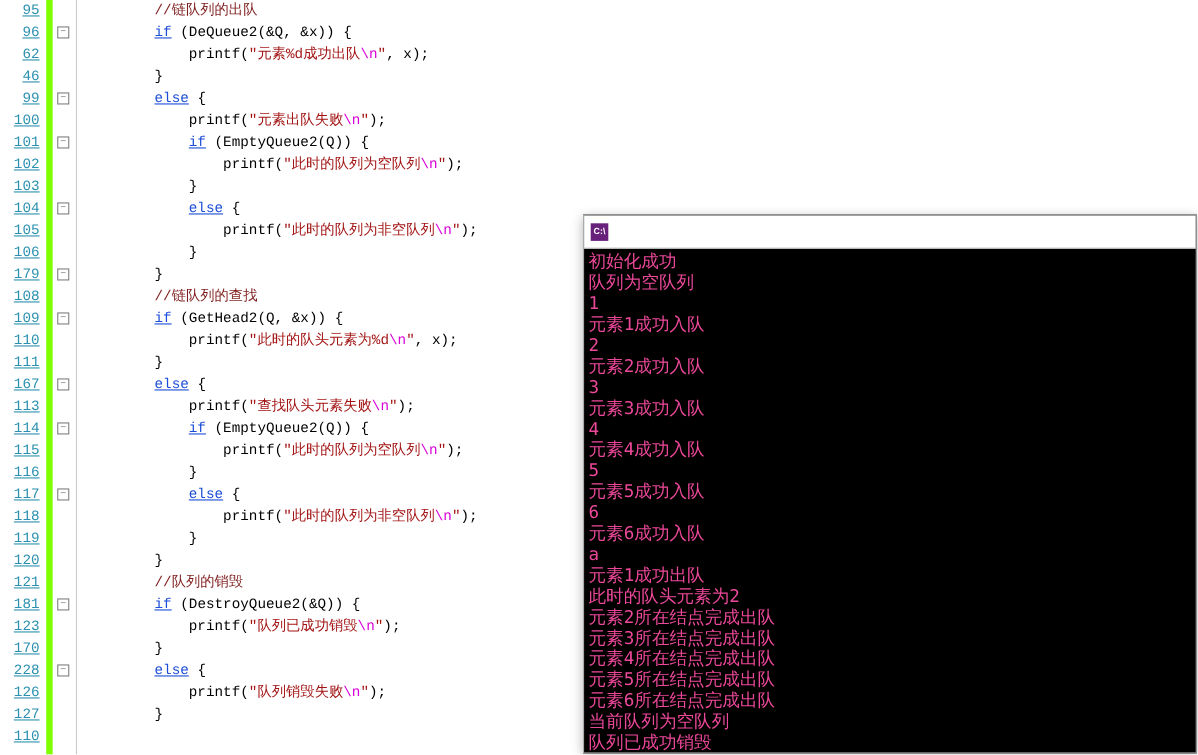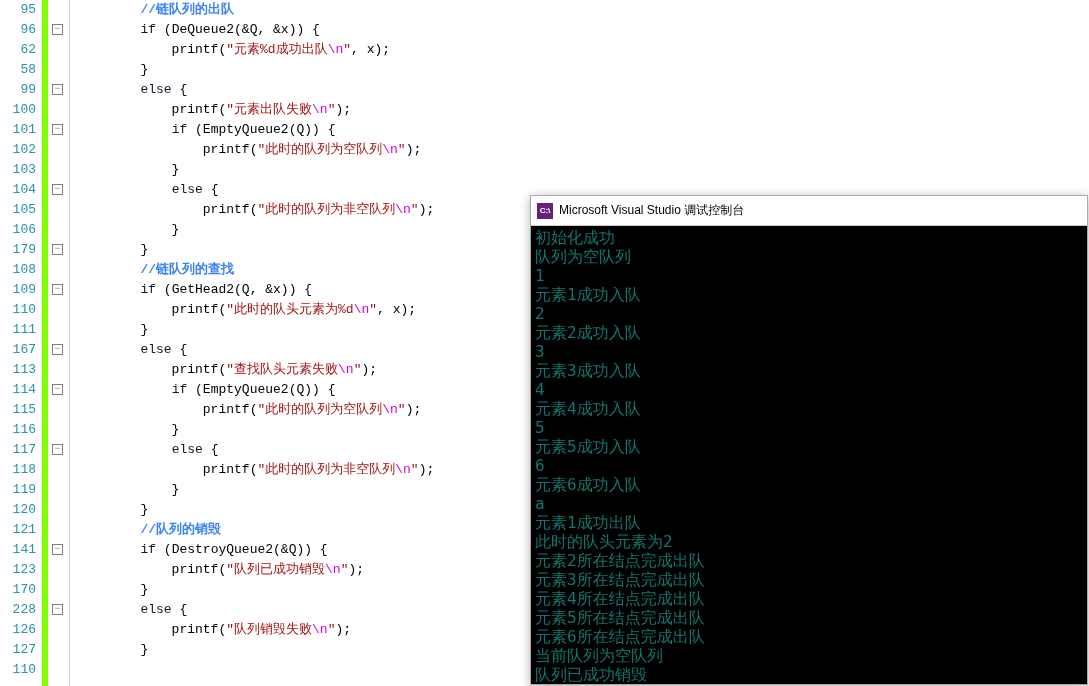--- a/index.html
+++ b/index.html
@@ -19,21 +19,21 @@
     }
     .gutter-lineno {
       width: 42px;
       background: #fff;
       color: #2b91af;
       text-align: right;
       padding-right: 6px;
       user-select: none;
       flex-shrink: 0;
     }
-    .gutter-lineno div { height: 20px; line-height: 20px; }
+    .gutter-lineno div { height: 20px; line-height: 20px; text-decoration: underline; }
     .gutter-bar {
       width: 6px;
       background: #7fff00;
       flex-shrink: 0;
     }
     .gutter-fold {
       width: 22px;
       background: #fff;
       border-right: 1px solid #ccc;
       flex-shrink: 0;
@@ -53,22 +53,22 @@
     }
     .code-area {
       flex: 1;
       padding-left: 8px;
       white-space: pre;
       color: #000;
       line-height: 20px;
       overflow: hidden;
     }
     .code-line { height: 20px; }
-    .c-comment { color: #3b82f6; font-weight: bold; }
-    .c-kw { color: #0f172a; }
+    .c-comment { color: #7f1d1d; }
+    .c-kw { color: #1d4ed8; text-decoration: underline; }
     .c-str { color: #a31515; }
     .c-esc { color: #d900d9; }
     .console-window {
       position: absolute;
       top: 195px;
       left: 530px;
       width: 558px;
       height: 490px;
       border: 1px solid #aaa;
       background: #000;
@@ -92,37 +92,37 @@
       margin-right: 6px;
       display: inline-flex;
       align-items: center;
       justify-content: center;
       color: #fff;
       font-size: 8px;
       font-weight: bold;
     }
     .console-body {
       padding: 2px 4px;
-      color: #0f766e;
+      color: #ec4899;
       font-family: "NSimSun", "SimSun", Consolas, monospace;
       font-size: 16px;
       line-height: 19px;
       white-space: pre;
     }
     .console-body div { height: 19px; }
   </style>
 </head>
 <body>
 
 <div class="editor">
   <div class="gutter-lineno" id="lineno">
       <div>95</div>
       <div>96</div>
       <div>62</div>
-      <div>58</div>
+      <div>46</div>
       <div>99</div>
       <div>100</div>
       <div>101</div>
       <div>102</div>
       <div>103</div>
       <div>104</div>
       <div>105</div>
       <div>106</div>
       <div>179</div>
       <div>108</div>
@@ -132,21 +132,21 @@
       <div>167</div>
       <div>113</div>
       <div>114</div>
       <div>115</div>
       <div>116</div>
       <div>117</div>
       <div>118</div>
       <div>119</div>
       <div>120</div>
       <div>121</div>
-      <div>141</div>
+      <div>181</div>
       <div>123</div>
       <div>170</div>
       <div>228</div>
       <div>126</div>
       <div>127</div>
       <div>110</div>
     </div>
   <div class="gutter-bar"></div>
   <div class="gutter-fold" id="foldgutter">
       <div class="fold-box" style="top: 24px;">−</div>
@@ -160,16 +160,15 @@
       <div class="fold-box" style="top: 444px;">−</div>
       <div class="fold-box" style="top: 544px;">−</div>
       <div class="fold-box" style="top: 604px;">−</div>
     </div>
   <div class="code-area" id="codearea"><div class="code-line"><span>        </span><span class="c-comment">//链队列的出队</span></div><div class="code-line"><span>        </span><span class="c-kw">if</span><span> (DeQueue2(&amp;Q, &amp;x)) {</span></div><div class="code-line"><span>            printf(</span><span class="c-str">"元素%d成功出队</span><span class="c-esc">\n</span><span class="c-str">"</span><span>, x);</span></div><div class="code-line"><span>        }</span></div><div class="code-line"><span>        </span><span class="c-kw">else</span><span> {</span></div><div class="code-line"><span>            printf(</span><span class="c-str">"元素出队失败</span><span class="c-esc">\n</span><span class="c-str">"</span><span>);</span></div><div class="code-line"><span>            </span><span class="c-kw">if</span><span> (EmptyQueue2(Q)) {</span></div><div class="code-line"><span>                printf(</span><span class="c-str">"此时的队列为空队列</span><span class="c-esc">\n</span><span class="c-str">"</span><span>);</span></div><div class="code-line"><span>            }</span></div><div class="code-line"><span>            </span><span class="c-kw">else</span><span> {</span></div><div class="code-line"><span>                printf(</span><span class="c-str">"此时的队列为非空队列</span><span class="c-esc">\n</span><span class="c-str">"</span><span>);</span></div><div class="code-line"><span>            }</span></div><div class="code-line"><span>        }</span></div><div class="code-line"><span>        </span><span class="c-comment">//链队列的查找</span></div><div class="code-line"><span>        </span><span class="c-kw">if</span><span> (GetHead2(Q, &amp;x)) {</span></div><div class="code-line"><span>            printf(</span><span class="c-str">"此时的队头元素为%d</span><span class="c-esc">\n</span><span class="c-str">"</span><span>, x);</span></div><div class="code-line"><span>        }</span></div><div class="code-line"><span>        </span><span class="c-kw">else</span><span> {</span></div><div class="code-line"><span>            printf(</span><span class="c-str">"查找队头元素失败</span><span class="c-esc">\n</span><span class="c-str">"</span><span>);</span></div><div class="code-line"><span>            </span><span class="c-kw">if</span><span> (EmptyQueue2(Q)) {</span></div><div class="code-line"><span>                printf(</span><span class="c-str">"此时的队列为空队列</span><span class="c-esc">\n</span><span class="c-str">"</span><span>);</span></div><div class="code-line"><span>            }</span></div><div class="code-line"><span>            </span><span class="c-kw">else</span><span> {</span></div><div class="code-line"><span>                printf(</span><span class="c-str">"此时的队列为非空队列</span><span class="c-esc">\n</span><span class="c-str">"</span><span>);</span></div><div class="code-line"><span>            }</span></div><div class="code-line"><span>        }</span></div><div class="code-line"><span>        </span><span class="c-comment">//队列的销毁</span></div><div class="code-line"><span>        </span><span class="c-kw">if</span><span> (DestroyQueue2(&amp;Q)) {</span></div><div class="code-line"><span>            printf(</span><span class="c-str">"队列已成功销毁</span><span class="c-esc">\n</span><span class="c-str">"</span><span>);</span></div><div class="code-line"><span>        }</span></div><div class="code-line"><span>        </span><span class="c-kw">else</span><span> {</span></div><div class="code-line"><span>            printf(</span><span class="c-str">"队列销毁失败</span><span class="c-esc">\n</span><span class="c-str">"</span><span>);</span></div><div class="code-line"><span>        }</span></div><div class="code-line"><span></span></div></div>
 </div>
 
 <div class="console-window">
   <div class="console-titlebar">
     <span class="console-icon">C:\</span>
-    <span>Microsoft Visual Studio 调试控制台</span>
   </div>
   <div class="console-body" id="consolebody"><div>初始化成功</div><div>队列为空队列</div><div>1</div><div>元素1成功入队</div><div>2</div><div>元素2成功入队</div><div>3</div><div>元素3成功入队</div><div>4</div><div>元素4成功入队</div><div>5</div><div>元素5成功入队</div><div>6</div><div>元素6成功入队</div><div>a</div><div>元素1成功出队</div><div>此时的队头元素为2</div><div>元素2所在结点完成出队</div><div>元素3所在结点完成出队</div><div>元素4所在结点完成出队</div><div>元素5所在结点完成出队</div><div>元素6所在结点完成出队</div><div>当前队列为空队列</div><div>队列已成功销毁</div></div>
 </div>
 
 </body></html>

